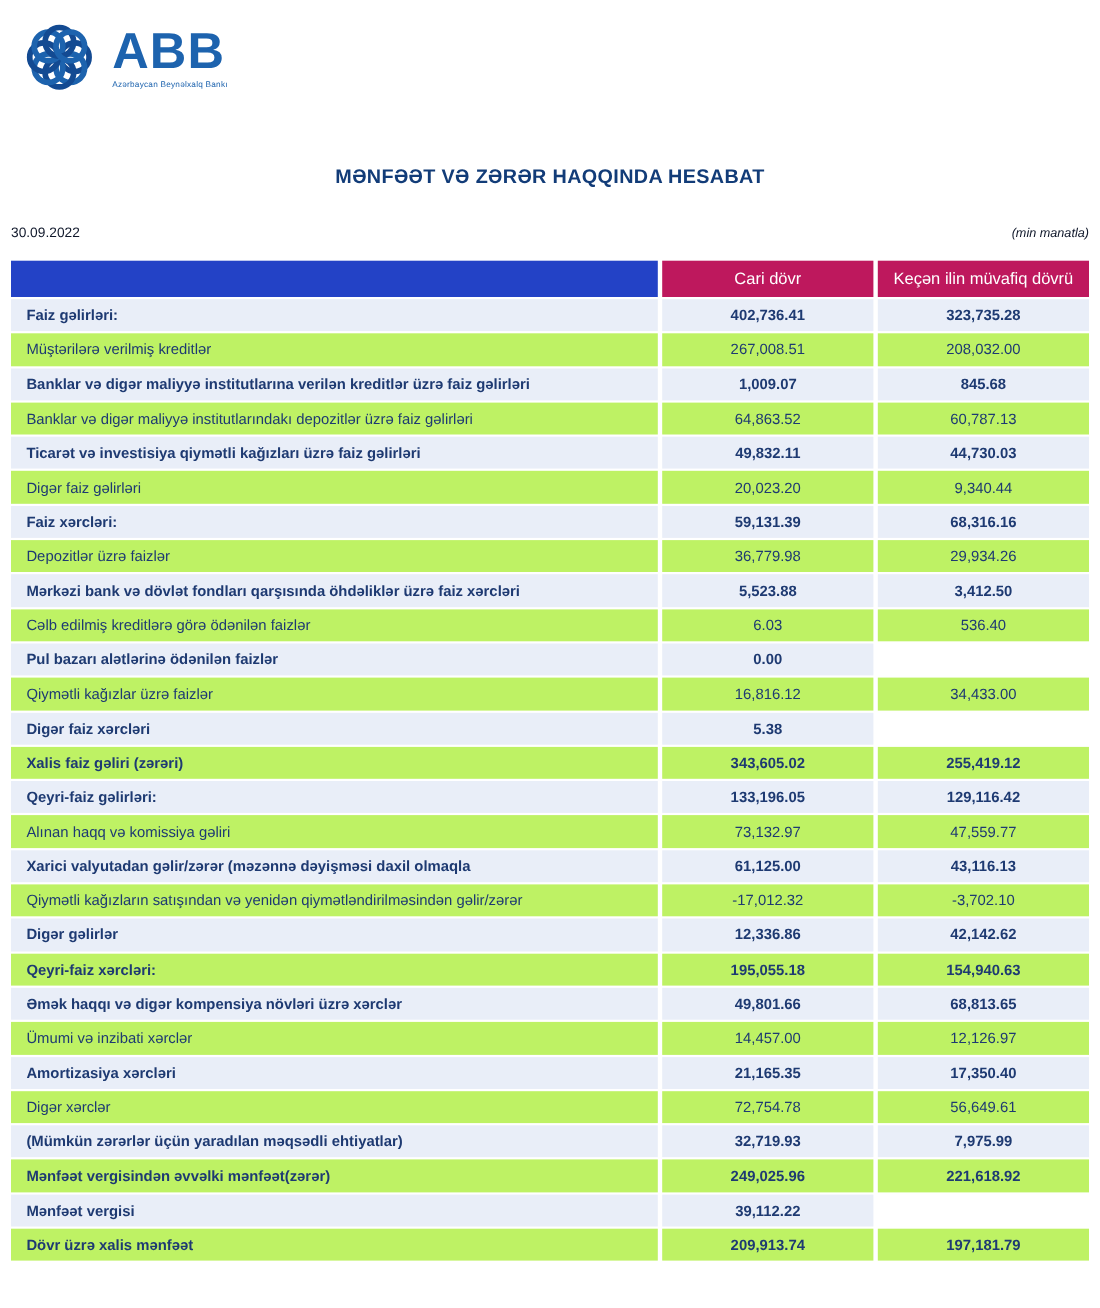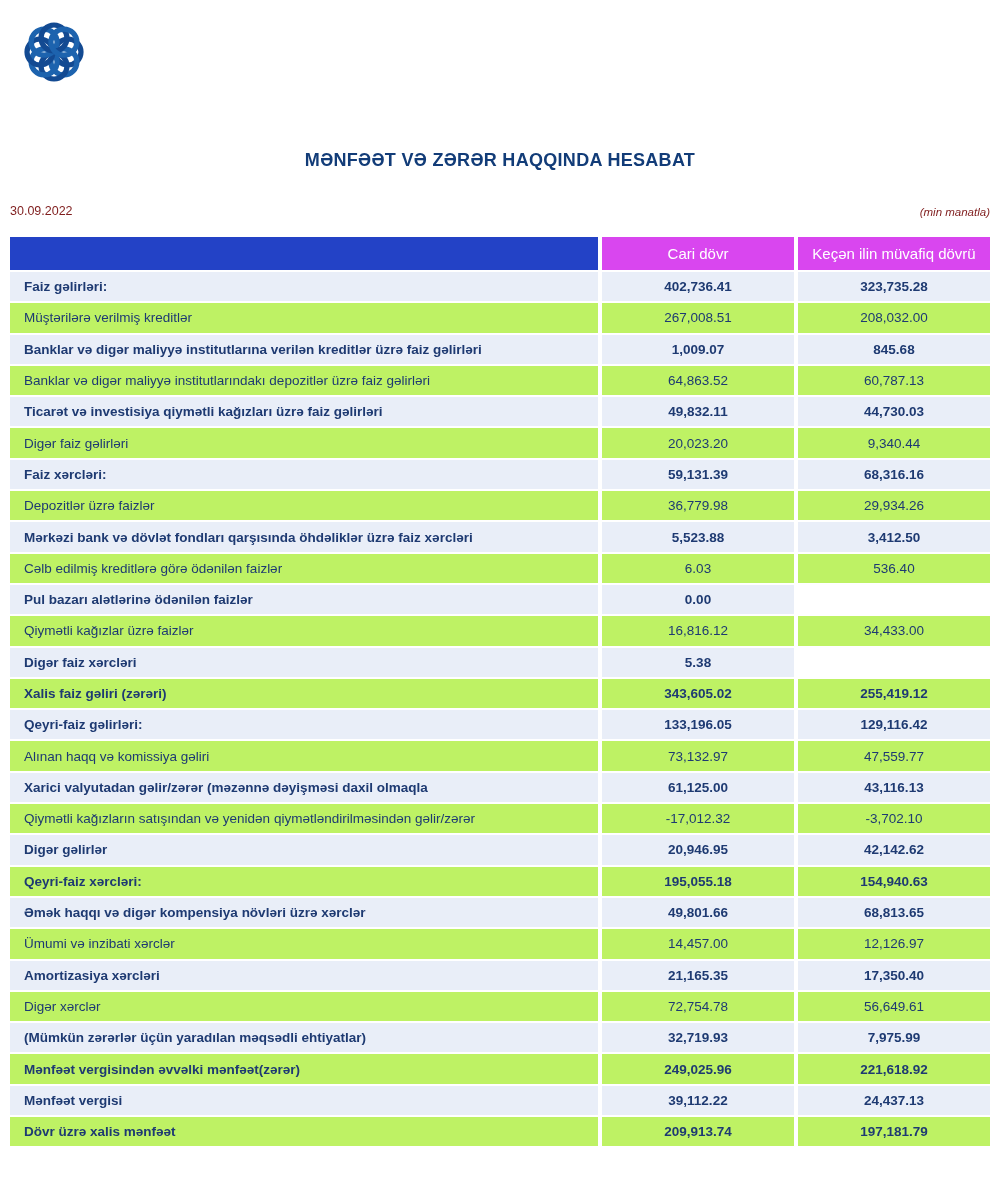--- a/index.html
+++ b/index.html
@@ -24,34 +24,34 @@
   .title {
     position:absolute; top:150px; left:0; width:100%;
     text-align:center; font-size:18px; font-weight:bold;
     color:#123c78; letter-spacing:0.3px;
   }
 
   
   .meta {
     position:absolute; top:204px; left:10px; width:980px;
     display:flex; justify-content:space-between; align-items:flex-end;
-    font-size:12.5px; color:#7f1d1d;
+    font-size:12.5px; color:#0f172a;
   }
   .unit { font-style:italic; font-size:11.5px; }
 
   
   .table { position:absolute; top:237px; left:10px; width:980px; }
   .thead, .trow { display:flex; gap:4px; margin-bottom:2px; }
   .cell { height:29.3px; display:flex; align-items:center; font-size:13.5px; }
   .thead .cell { height:33px; }
   .cell.label { width:588px; padding-left:14px; }
   .cell.value { width:192px; justify-content:center; text-align:center; }
   .thead .corner { background:#2342c6; }
   .thead .col {
-    background:#d946ef; color:#ffffff; font-size:15px; font-weight:normal;
+    background:#be185d; color:#ffffff; font-size:15px; font-weight:normal;
   }
   .shade-light .cell { background:#e9eef8;font-weight:bold; }
   .shade-dark  .cell { background:#bef264; }
   .trow .cell.empty { background:#ffffff; }
   .trow.bold .cell { font-weight:bold; }
 </style>
 </head>
 <body>
 
 <div class="page">
@@ -62,20 +62,24 @@
         <circle cx="54" cy="40" r="13" stroke="#134a92"></circle>
         <circle cx="49.9" cy="49.9" r="13" stroke="#1d63ae"></circle>
         <circle cx="40" cy="54" r="13" stroke="#134a92"></circle>
         <circle cx="30.1" cy="49.9" r="13" stroke="#1d63ae"></circle>
         <circle cx="26" cy="40" r="13" stroke="#134a92"></circle>
         <circle cx="30.1" cy="30.1" r="13" stroke="#1d63ae"></circle>
         <circle cx="40" cy="26" r="13" stroke="#134a92"></circle>
         <circle cx="49.9" cy="30.1" r="13" stroke="#1d63ae"></circle>
       </g>
     </svg>
+    <div class="logo-text">
+      <span class="brand">ABB</span>
+      <span class="sub">Azərbaycan Beynəlxalq Bankı</span>
+    </div>
   </div>
 
   <div class="title">MƏNFƏƏT VƏ ZƏRƏR HAQQINDA HESABAT</div>
 
   <div class="meta">
     <span class="date">30.09.2022</span>
     <span class="unit">(min manatla)</span>
   </div>
 
   <div class="table">
@@ -170,21 +174,21 @@
           <div class="cell value">61,125.00</div>
           <div class="cell value">43,116.13</div>
         </div>
         <div class="trow shade-dark">
           <div class="cell label">Qiymətli kağızların satışından və yenidən qiymətləndirilməsindən gəlir/zərər</div>
           <div class="cell value">-17,012.32</div>
           <div class="cell value">-3,702.10</div>
         </div>
         <div class="trow shade-light">
           <div class="cell label">Digər gəlirlər</div>
-          <div class="cell value">20,946.95</div>
+          <div class="cell value">12,336.86</div>
           <div class="cell value">42,142.62</div>
         </div>
         <div class="trow shade-dark bold">
           <div class="cell label">Qeyri-faiz xərcləri:</div>
           <div class="cell value">195,055.18</div>
           <div class="cell value">154,940.63</div>
         </div>
         <div class="trow shade-light">
           <div class="cell label">Əmək haqqı və digər kompensiya növləri üzrə xərclər</div>
           <div class="cell value">49,801.66</div>
@@ -211,21 +215,20 @@
           <div class="cell value">7,975.99</div>
         </div>
         <div class="trow shade-dark bold">
           <div class="cell label">Mənfəət vergisindən əvvəlki mənfəət(zərər)</div>
           <div class="cell value">249,025.96</div>
           <div class="cell value">221,618.92</div>
         </div>
         <div class="trow shade-light bold">
           <div class="cell label">Mənfəət vergisi</div>
           <div class="cell value">39,112.22</div>
-          <div class="cell value">24,437.13</div>
         </div>
         <div class="trow shade-dark bold">
           <div class="cell label">Dövr üzrə xalis mənfəət</div>
           <div class="cell value">209,913.74</div>
           <div class="cell value">197,181.79</div>
         </div>
       </div>
   </div>
 
 </div>

